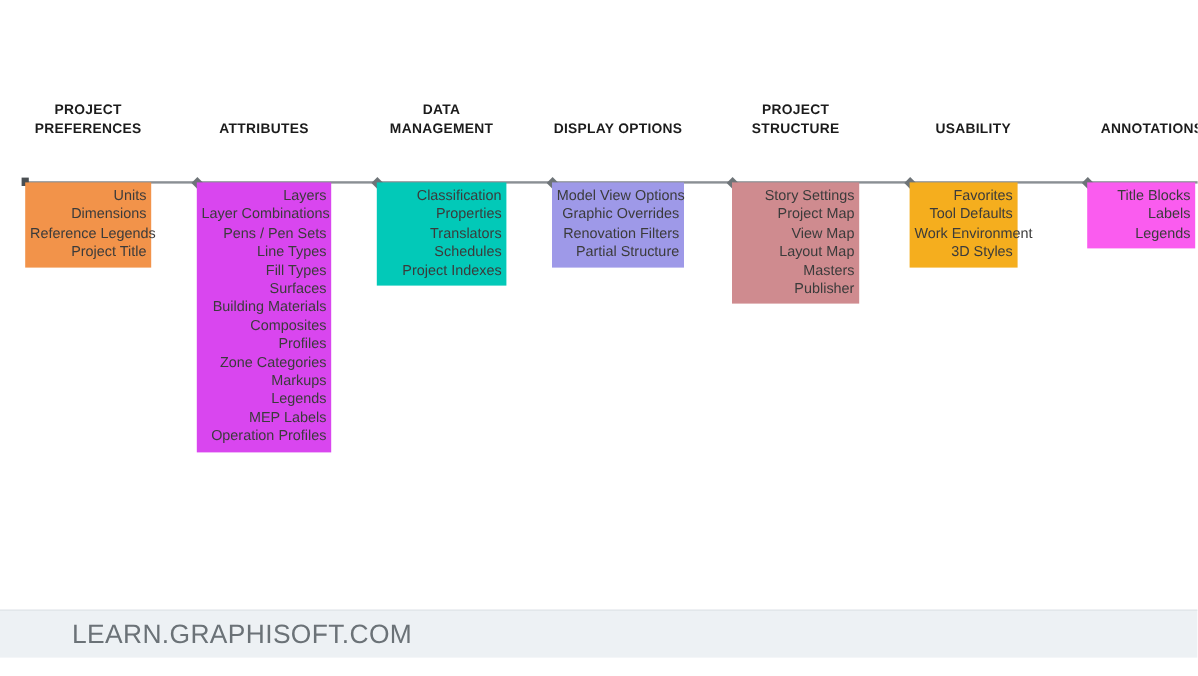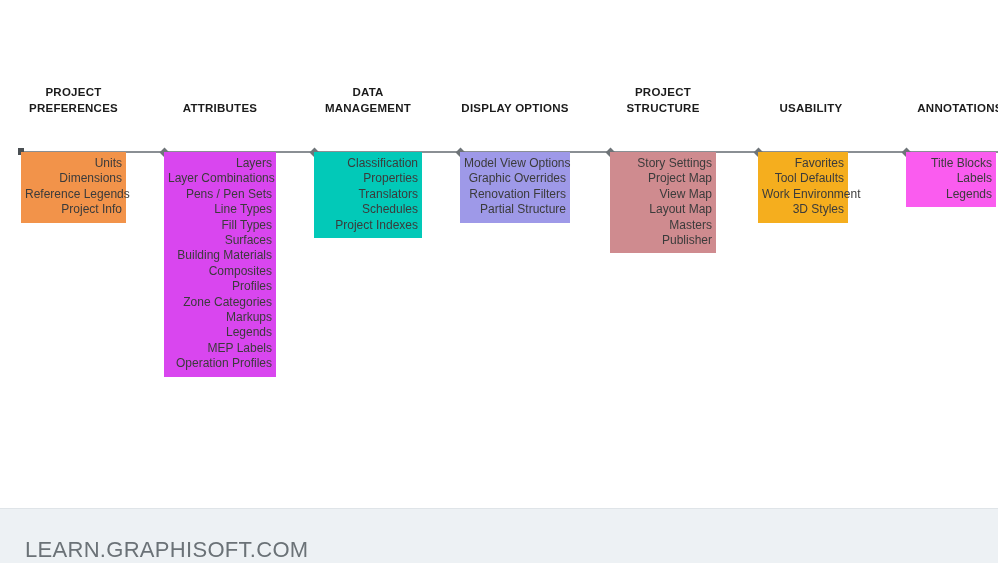--- a/index.html
+++ b/index.html
@@ -91,25 +91,26 @@
     color: #3b3b3b;
     white-space: nowrap;
   }
 
   
   #footer-bar {
     position: absolute;
     left: 0;
     top: 508px;
     width: 998px;
-    height: 55px;
+    height: 40px;
     background: #edf1f4;
     border-top: 1px solid #dfe4e8;
     display: flex;
-    align-items: flex-end;
+    align-items: center;
+    padding-left: 35px;
   }
 
   #footer-url {
     margin-left: 25px;
     font-size: 22px;
     letter-spacing: 0.3px;
     color: #6b7277;
     font-family: "Liberation Sans", sans-serif;
     font-weight: 400;
   }
@@ -130,21 +131,21 @@
     </div>
 
   <div id="milestones-layer">
       <div class="milestone" style="left: 5px; width: 105px;">
         <div class="milestone-title">PROJECT
 PREFERENCES</div>
         <div class="milestone-box" style="width: 105px; background: rgb(242, 147, 74);">
           <div class="milestone-item">Units</div>
           <div class="milestone-item">Dimensions</div>
           <div class="milestone-item">Reference Legends</div>
-          <div class="milestone-item">Project Info</div>
+          <div class="milestone-item">Project Title</div>
         </div>
       </div>
       <div class="milestone" style="left: 148px; width: 112px;">
         <div class="milestone-title">ATTRIBUTES</div>
         <div class="milestone-box" style="width: 112px; background: #d946ef;">
           <div class="milestone-item">Layers</div>
           <div class="milestone-item">Layer Combinations</div>
           <div class="milestone-item">Pens / Pen Sets</div>
           <div class="milestone-item">Line Types</div>
           <div class="milestone-item">Fill Types</div>

